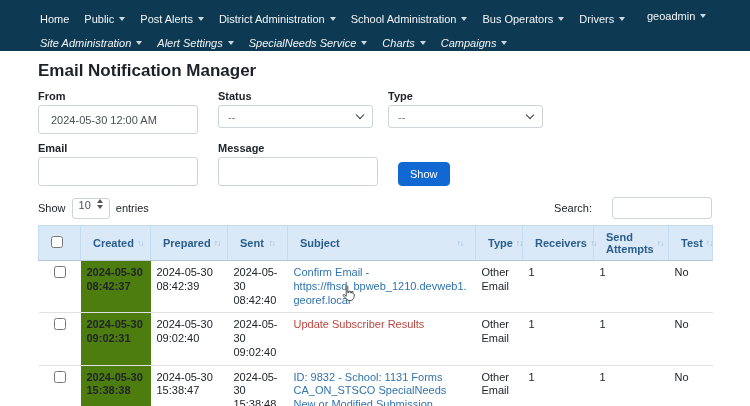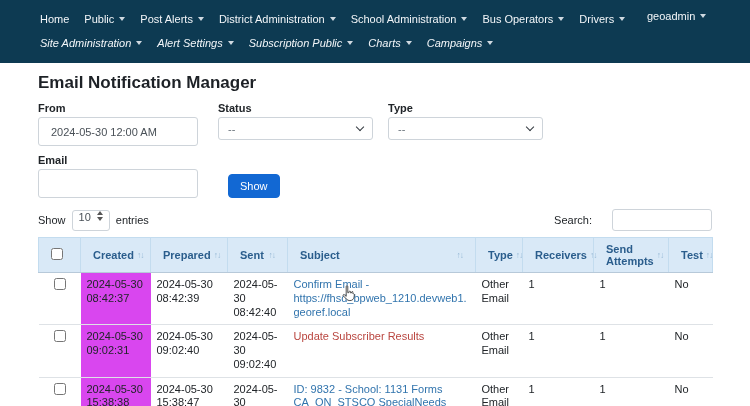--- a/index.html
+++ b/index.html
@@ -1,21 +1,21 @@
 <!DOCTYPE html>
 <html><head>
 <meta charset="utf-8">
 <style>
   * { box-sizing: border-box; margin: 0; padding: 0; }
   html, body { width: 750px; height: 406px; }
   body { font-family: "Liberation Sans", "DejaVu Sans", sans-serif; background: #fff; }
   .screen { position: relative; width: 750px; height: 406px; overflow: hidden; background: #fff; }
 
   
-  .navbar { background: #0d3a52; height: 63px; padding: 8px 0 15px 40px; position: relative; }
+  .navbar { background: #0d3a52; height: 51px; padding: 8px 0 15px 40px; position: relative; }
   .nav-row { display: flex; align-items: center; gap: 15px; height: 22px; }
   .nav-row + .nav-row { margin-top: 2px; font-style: italic; }
   .nav-item { color: #f3f6f9; font-size: 11px; cursor: pointer; display: inline-flex; align-items: center; white-space: nowrap; }
   .caret { display: inline-block; width: 0; height: 0; margin-left: 5px;
            border-left: 3.5px solid transparent; border-right: 3.5px solid transparent;
            border-top: 4px solid #cfd9e1; }
   .nav-user { position: absolute; left: 647px; top: 10px; }
 
   
   .main { padding: 4px 38px 0 38px; }
@@ -57,21 +57,21 @@
   table.grid { width: 674px; border-collapse: collapse; table-layout: fixed; font-size: 11px; }
   table.grid thead th { background: #d9e9f7; color: #2a5d8c; font-weight: 700; text-align: left;
                         padding: 5px 12px; border: 1px solid #c3dcef; border-bottom: 1px solid #b7c9d9;
                         vertical-align: middle; cursor: pointer; }
   .th-inner { display: flex; align-items: center; justify-content: space-between; gap: 3px; }
   .sort-icn { font-size: 8.5px; letter-spacing: -1px; color: #98b9d6; flex: none; }
   table.grid td { padding: 5px 6px; vertical-align: top; border-bottom: 1px solid #dee2e6;
                   color: #212529; line-height: 1.25; }
   table.grid tr.last td { border-bottom: 1px solid #343a40; }
   td.cb, th.cb { text-align: center; }
-  td.sorted { background: #d946ef; }
+  td.sorted { background: #4d7c0f; font-weight: bold; }
   input[type="checkbox"] { width: 12px; height: 12px; accent-color: #fff; cursor: pointer; }
   a.subj { color: #3174ad; text-decoration: none; overflow-wrap: anywhere; cursor: pointer; }
   a.subj.red { color: #b9453f; }
 
   .cursor-overlay { position: absolute; left: 341px; top: 285px; pointer-events: none; }
 </style>
 </head>
 <body>
 
 <div class="screen">
@@ -109,21 +109,21 @@
     <div class="nav-row">
       <span class="nav-item">
           <span>Site Administration</span>
           <span class="caret"></span>
         </span>
       <span class="nav-item">
           <span>Alert Settings</span>
           <span class="caret"></span>
         </span>
       <span class="nav-item">
-          <span>Subscription Public</span>
+          <span>SpecialNeeds Service</span>
           <span class="caret"></span>
         </span>
       <span class="nav-item">
           <span>Charts</span>
           <span class="caret"></span>
         </span>
       <span class="nav-item">
           <span>Campaigns</span>
           <span class="caret"></span>
         </span>
@@ -154,20 +154,24 @@
         <div class="selectbox">
           <span>--</span>
           <span class="chev"></span>
         </div>
       </div>
     </div>
 
     <div class="filter-row second">
       <div class="fg c1">
         <label>Email</label>
+        <input class="txt" type="text" value="" style="">
+      </div>
+      <div class="fg c2">
+        <label>Message</label>
         <input class="txt" type="text" value="" style="">
       </div>
       <button class="show-btn">Show</button>
     </div>
 
     <div class="table-controls">
       <div class="length-ctl">
         <span>Show</span>
         <span class="mini-select">
           <span>10</span>

